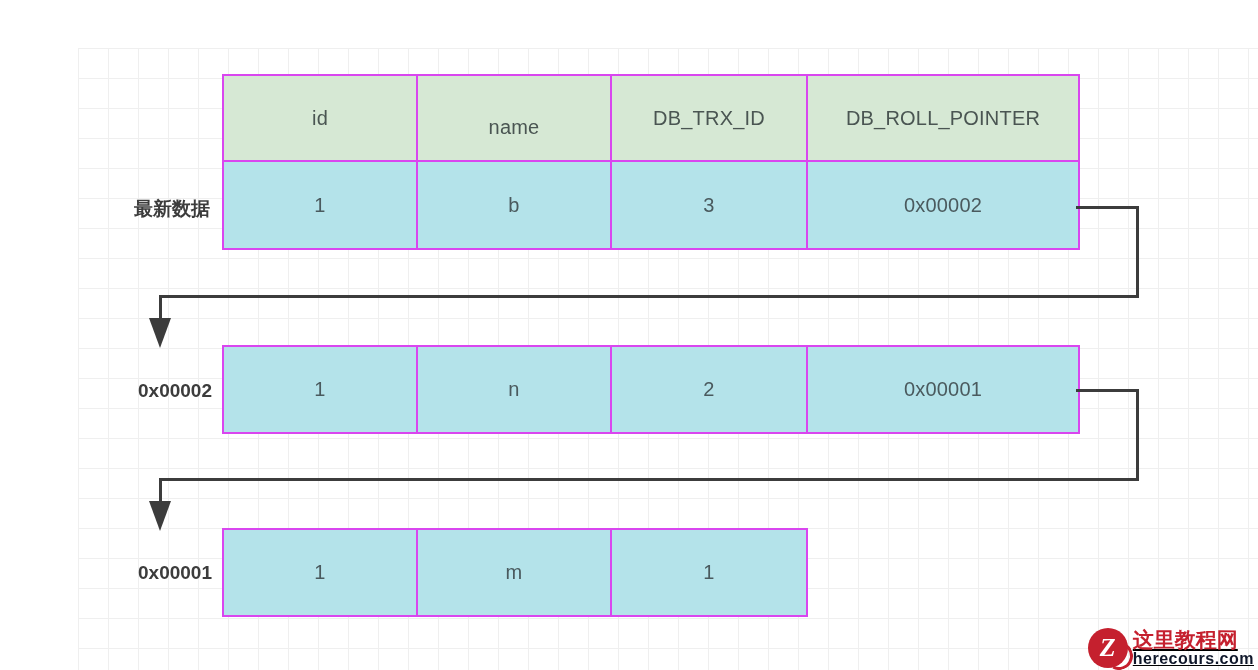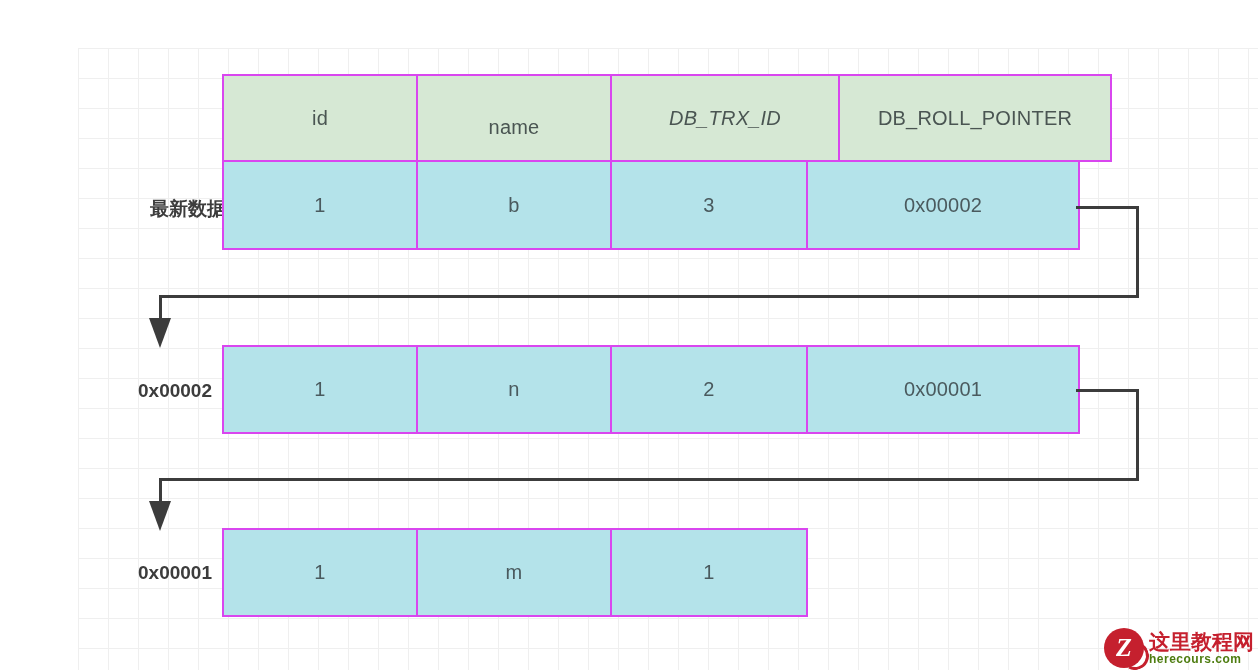--- a/index.html
+++ b/index.html
@@ -119,47 +119,47 @@
     right: -5px;
     bottom: -2px;
     width: 22px;
     height: 22px;
     border: 3px solid #c5202e;
     border-top-color: transparent;
     border-left-color: transparent;
     border-radius: 50%;
     transform: rotate(-18deg);
   }
-  #wm-text { display: flex; flex-direction: column; line-height: 1.05; }
+  #wm-text { display: flex; flex-direction: column; line-height: 1.05; text-decoration: underline; }
   #wm-cn {
     color: #c5202e;
     font-size: 21px;
     font-weight: bold;
     letter-spacing: 0px;
   }
   #wm-en {
-    color: #4d7c0f;
-    font-size: 12px;
+    color: #0f172a;
+    font-size: 16px;
     font-weight: bold;
     letter-spacing: 0.5px;
   }
 </style>
 </head>
 <body>
 
 <div id="canvas">
 
   <div id="grid"></div>
 
-  <div class="side-label" style="left:116px; top:196px; width:110px;">最新数据</div>
+  <div class="side-label" style="left:100px; top:196px; width:110px;">最新数据</div>
 
   <div class="row" style="left:222px; top:74px;">
     <div class="cell header" style="width:196px; height:88px;">id</div>
     <div class="cell header" style="width:196px; height:106px;">name</div>
-    <div class="cell header" style="width:230px; height:88px;font-style:italic;">DB_TRX_ID</div>
+    <div class="cell header" style="width:198px; height:88px;">DB_TRX_ID</div>
     <div class="cell header" style="width:274px; height:88px;">DB_ROLL_POINTER</div>
   </div>
 
   <div class="row" style="left:222px; top:160px;">
     <div class="cell data" style="width:196px; height:90px;">1</div>
     <div class="cell data" style="width:196px; height:90px;">b</div>
     <div class="cell data" style="width:198px; height:90px;">3</div>
     <div class="cell data" style="width:274px; height:90px;">0x00002</div>
   </div>
 

